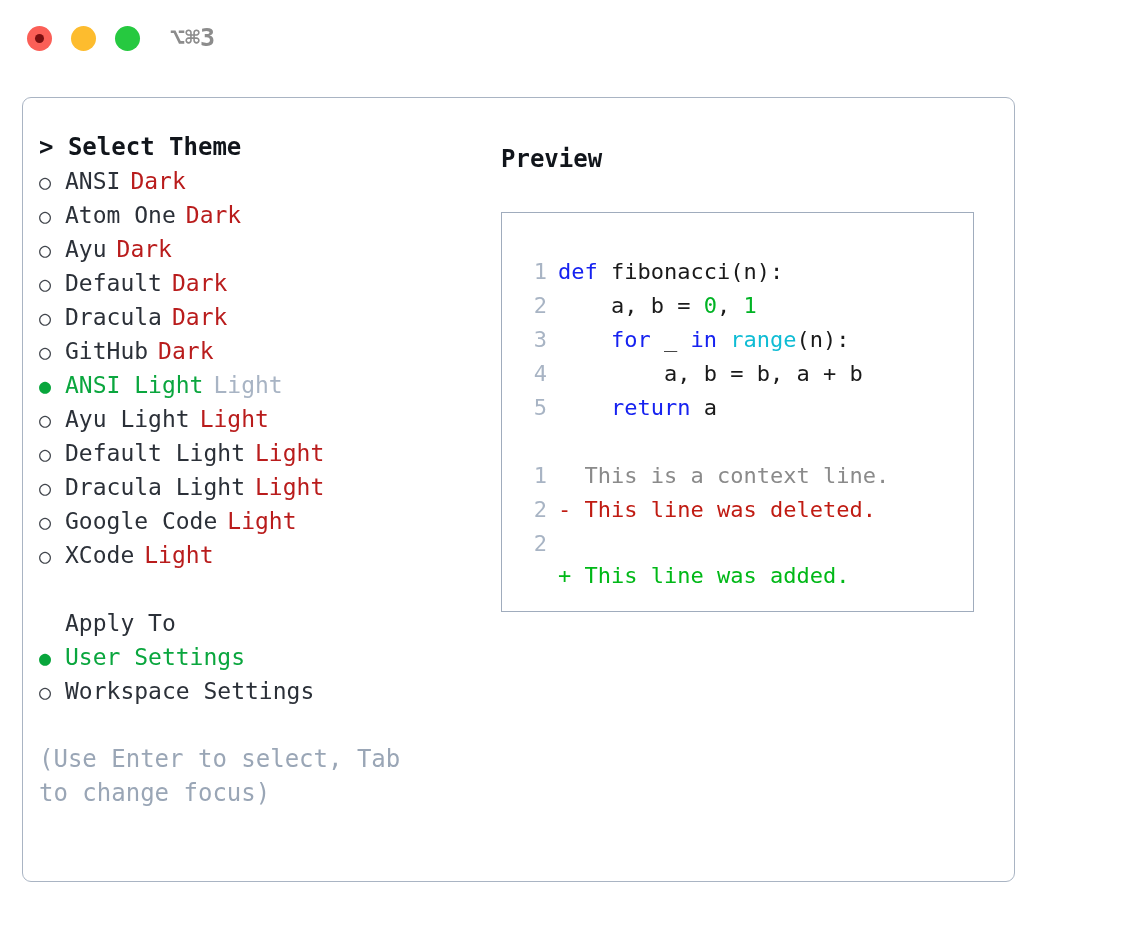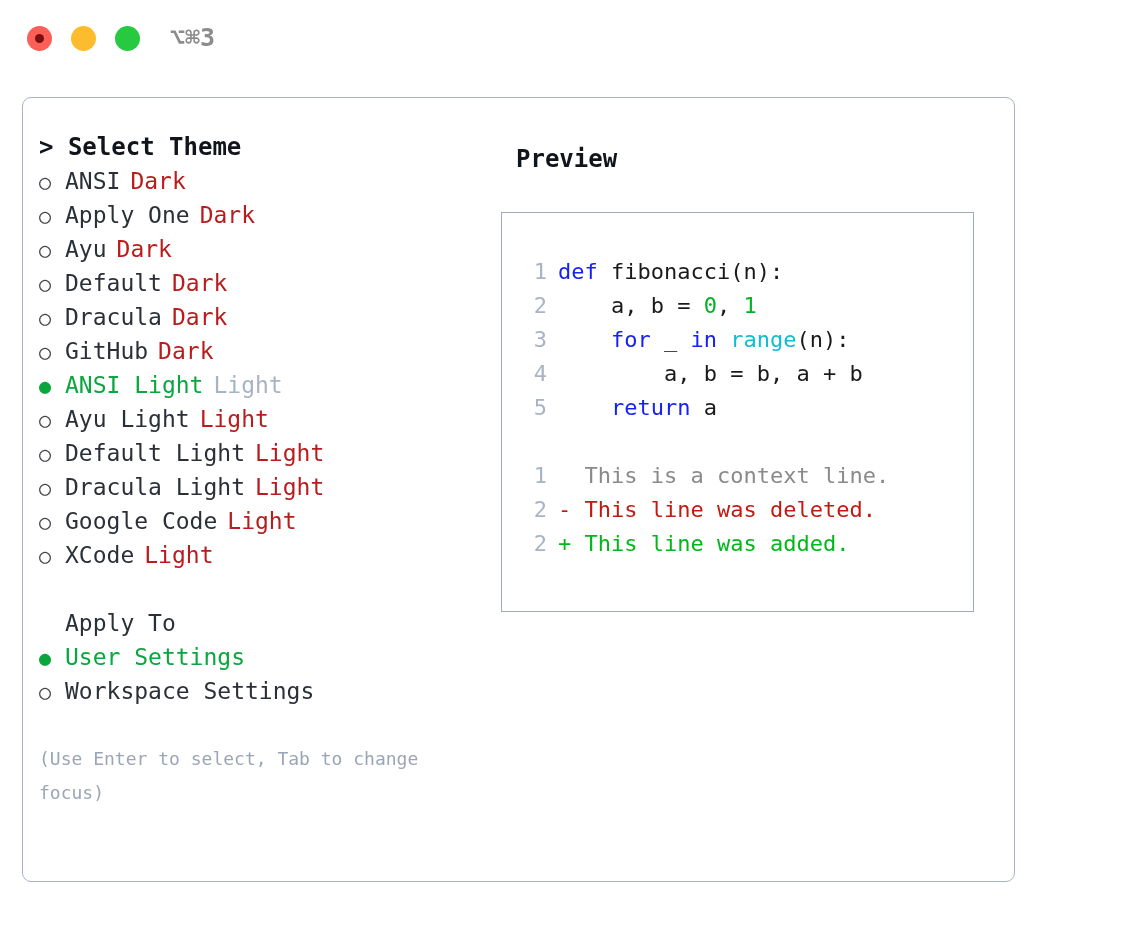--- a/index.html
+++ b/index.html
@@ -129,41 +129,40 @@
     padding-left: 26px;
     font-size: 23px;
     color: #2b3038;
     height: 34px;
     line-height: 34px;
     white-space: pre;
   }
 
   .hint {
     margin-top: 34px;
-    font-size: 18px;
+    font-size: 24px;
     color: #9aa6b6;
     line-height: 34px;
     width: 400px;
     white-space: pre-wrap;
   }
 
   
   .right-col {
     position: absolute;
     left: 478px;
     top: 44px;
     width: 490px;
   }
   .preview-title {
     font-size: 24px;
     font-weight: bold;
     color: #11151b;
     line-height: 34px;
     margin-bottom: 36px;
-    margin-left: 15px;
   }
   .preview-panel {
     width: 473px;
     height: 400px;
     border: 1.5px solid #a0acbd;
     background: #ffffff;
     box-sizing: border-box;
     padding: 42px 0 0 17px;
   }
   .code-line {
@@ -183,21 +182,21 @@
   .code-text { white-space: pre; }
 
   .tok-kw   { color: #1622f0; }
   .tok-fn   { color: #0fbcd4; }
   .tok-num  { color: #00b324; }
   .tok-def  { color: #1a1a1a; margin-top: 9px; }
 
   .diff-gap { height: 34px; }
   .diff-ctx { color: #8a8a8a; }
   .diff-del { color: #c01b12; }
-  .diff-add { color: #00b817; }
+  .diff-add { color: #00b817; margin-top: 32px; }
 </style>
 </head>
 <body>
 
 <div class="window">
 
   <div class="titlebar">
     <div class="lights">
       <div class="light red">
         <div class="dot"></div>
@@ -214,21 +213,21 @@
 
       <div class="section-header">&gt; Select Theme</div>
 
       <div class="row">
         <span class="marker">○</span>
         <span class="label">ANSI</span>
         <span class="suffix">Dark</span>
       </div>
       <div class="row">
         <span class="marker">○</span>
-        <span class="label">Apply One</span>
+        <span class="label">Atom One</span>
         <span class="suffix">Dark</span>
       </div>
       <div class="row">
         <span class="marker">○</span>
         <span class="label">Ayu</span>
         <span class="suffix">Dark</span>
       </div>
       <div class="row">
         <span class="marker">○</span>
         <span class="label">Default</span>

